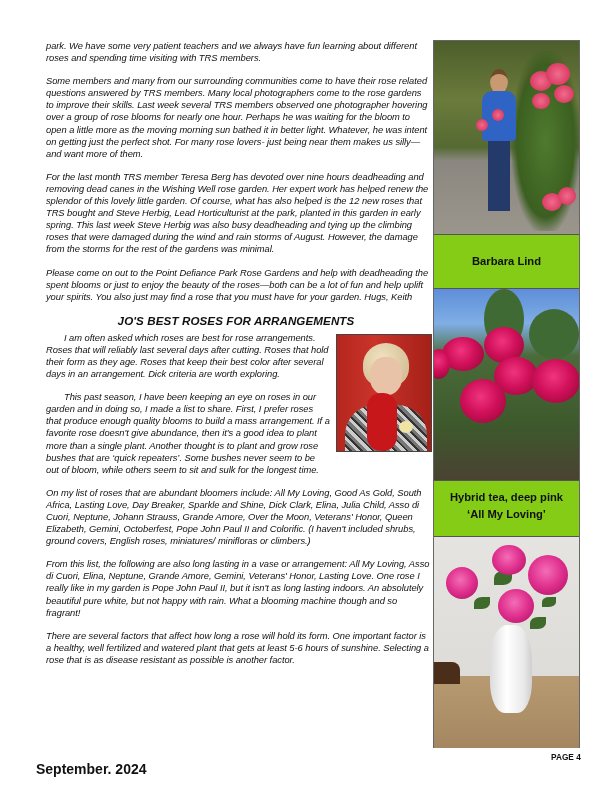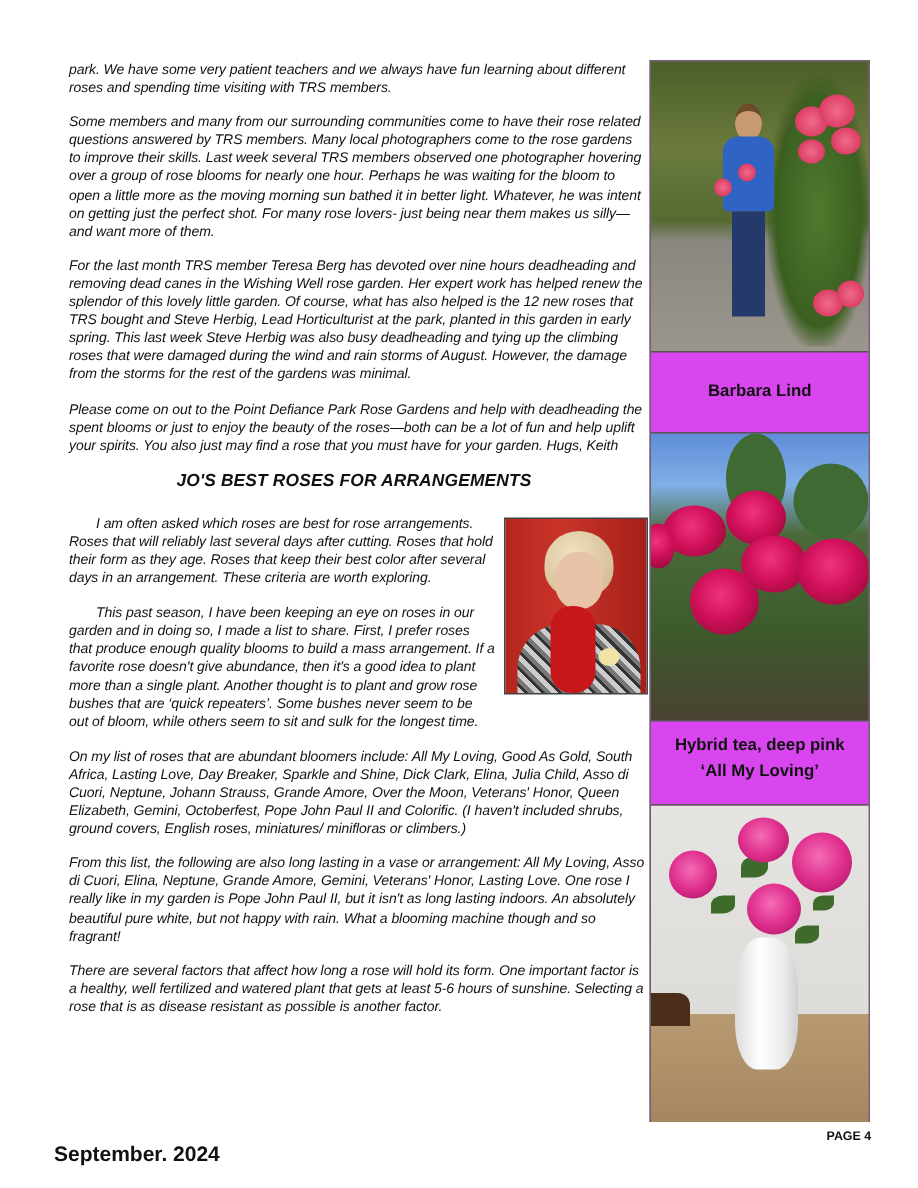--- a/index.html
+++ b/index.html
@@ -1,29 +1,29 @@
 <!DOCTYPE html>
 <html><head>
 <meta charset="utf-8">
 <style>
   html, body { margin: 0; padding: 0; background: #ffffff; }
   body { width: 612px; height: 792px; position: relative; overflow: hidden; font-family: "Liberation Sans", sans-serif; color: #111; }
   .main-col { position: absolute; left: 42px; top: 40px; width: 388px; }
   .para { font-style: italic; font-size: 9.35px; line-height: 12.1px; margin: 0 0 11px 4px; letter-spacing: -0.05px; }
   .indent-text { text-indent: 18px; }
-  .heading { font-style: italic; font-weight: bold; font-size: 11.6px; text-align: center; margin: 6px 0 16px 0; letter-spacing: 0.1px; }
+  .heading { font-style: italic; font-weight: bold; font-size: 11.6px; text-align: center; margin: 6px 0 5px 0; letter-spacing: 0.1px; }
   .portrait { float: right; width: 94px; height: 116px; margin: 2px -2px 4px 6px; position: relative; overflow: hidden; border: 1px solid #444;
     background: linear-gradient(90deg, #b5261e 0%, #c9342a 40%, #a52018 100%); }
   .portrait .hair { position: absolute; left: 26px; top: 8px; width: 46px; height: 44px; border-radius: 50% 50% 42% 42%; background: radial-gradient(circle at 40% 35%, #f1e2c0, #d6c19a 70%); }
   .portrait .face { position: absolute; left: 33px; top: 22px; width: 32px; height: 38px; border-radius: 45%; background: #e8c3a8; }
   .portrait .body { position: absolute; left: 8px; top: 70px; width: 82px; height: 50px; border-radius: 30px 30px 0 0; background: repeating-linear-gradient(45deg, #777 0 3px, #ccc 3px 6px, #333 6px 8px); }
   .portrait .scarf { position: absolute; left: 30px; top: 58px; width: 30px; height: 58px; border-radius: 14px; background: #c8171b; }
   .portrait .pin { position: absolute; left: 62px; top: 86px; width: 14px; height: 12px; border-radius: 50%; background: #f0e3a6; }
 
-  .sidebar { position: absolute; left: 433px; top: 40px; width: 145px; height: 706px; border: 1px solid #666; background: #d946ef; }
+  .sidebar { position: absolute; left: 433px; top: 40px; width: 145px; height: 706px; border: 1px solid #666; background: #84cc16; }
   .photo { position: absolute; left: 0; width: 145px; overflow: hidden; border-top: 1px solid #555; border-bottom: 1px solid #555; }
   .caption { position: absolute; left: 0; width: 145px; text-align: center; font-weight: bold; font-size: 11.2px; line-height: 17px; color: #111; }
 
   .photo-barbara { top: 0; height: 193px; border-top: none;
     background:
       radial-gradient(ellipse 40px 60px at 112px 60px, #e04a6a 0%, #d8345a 40%, transparent 70%),
       radial-gradient(ellipse 20px 18px at 118px 160px, #ec5378, transparent 80%),
       linear-gradient(180deg, #4c5e2a 0%, #6b7b3c 30%, #556a32 55%, #8a8780 62%, #9b968c 100%); }
   .photo-barbara .person { position: absolute; left: 48px; top: 28px; width: 34px; height: 150px; }
   .photo-barbara .head { position: absolute; left: 8px; top: 0; width: 18px; height: 20px; border-radius: 50%; background: #c99a72; border-top: 5px solid #6d4a2a; }
@@ -63,21 +63,21 @@
   <div class="heading">JO'S BEST ROSES FOR ARRANGEMENTS</div>
 
   <div class="portrait">
     <div class="hair"></div>
     <div class="face"></div>
     <div class="body"></div>
     <div class="scarf"></div>
     <div class="pin"></div>
   </div>
 
-  <p class="para indent-text">I am often asked which roses are best for rose arrangements. Roses that will reliably last several days after cutting. Roses that hold their form as they age. Roses that keep their best color after several days in an arrangement. These criteria are worth exploring.</p>
+  <p class="para indent-text">I am often asked which roses are best for rose arrangements. Roses that will reliably last several days after cutting. Roses that hold their form as they age. Roses that keep their best color after several days in an arrangement. Dick criteria are worth exploring.</p>
   <p class="para indent-text">This past season, I have been keeping an eye on roses in our garden and in doing so, I made a list to share.  First, I prefer roses that produce enough quality blooms to build a mass arrangement. If a favorite rose doesn't give abundance, then it's a good idea to plant more than a single plant.  Another thought is to plant and grow rose bushes that are ‘quick repeaters’. Some bushes never seem to be out of bloom, while others seem to sit and sulk for the longest time.</p>
   <p class="para">On my list of roses that are abundant bloomers include: All My Loving, Good As Gold, South Africa, Lasting Love, Day Breaker, Sparkle and Shine, Dick Clark, Elina, Julia Child, Asso di Cuori, Neptune, Johann Strauss, Grande Amore, Over the Moon, Veterans' Honor, Queen Elizabeth, Gemini, Octoberfest, Pope John Paul II and Colorific.  (I haven't included shrubs,  ground covers, English roses, miniatures/ minifloras or climbers.)</p>
   <p class="para">From this list, the following are also long lasting in a vase or arrangement: All My Loving, Asso di Cuori, Elina, Neptune, Grande Amore, Gemini, Veterans' Honor, Lasting Love. One rose I really like in my garden is Pope John Paul II, but it isn't as long lasting indoors. An absolutely beautiful pure white, but not happy with rain. What a blooming machine though and so fragrant!</p>
   <p class="para">There are several factors that affect how long a rose will hold its form. One important factor is a healthy, well fertilized and watered plant that gets at least 5-6 hours of sunshine. Selecting a rose that is as disease resistant as possible is another factor.</p>
 </div>
 
 <div class="sidebar">
   <div class="photo photo-barbara">
     <div class="bush"></div>
     <div class="person">

